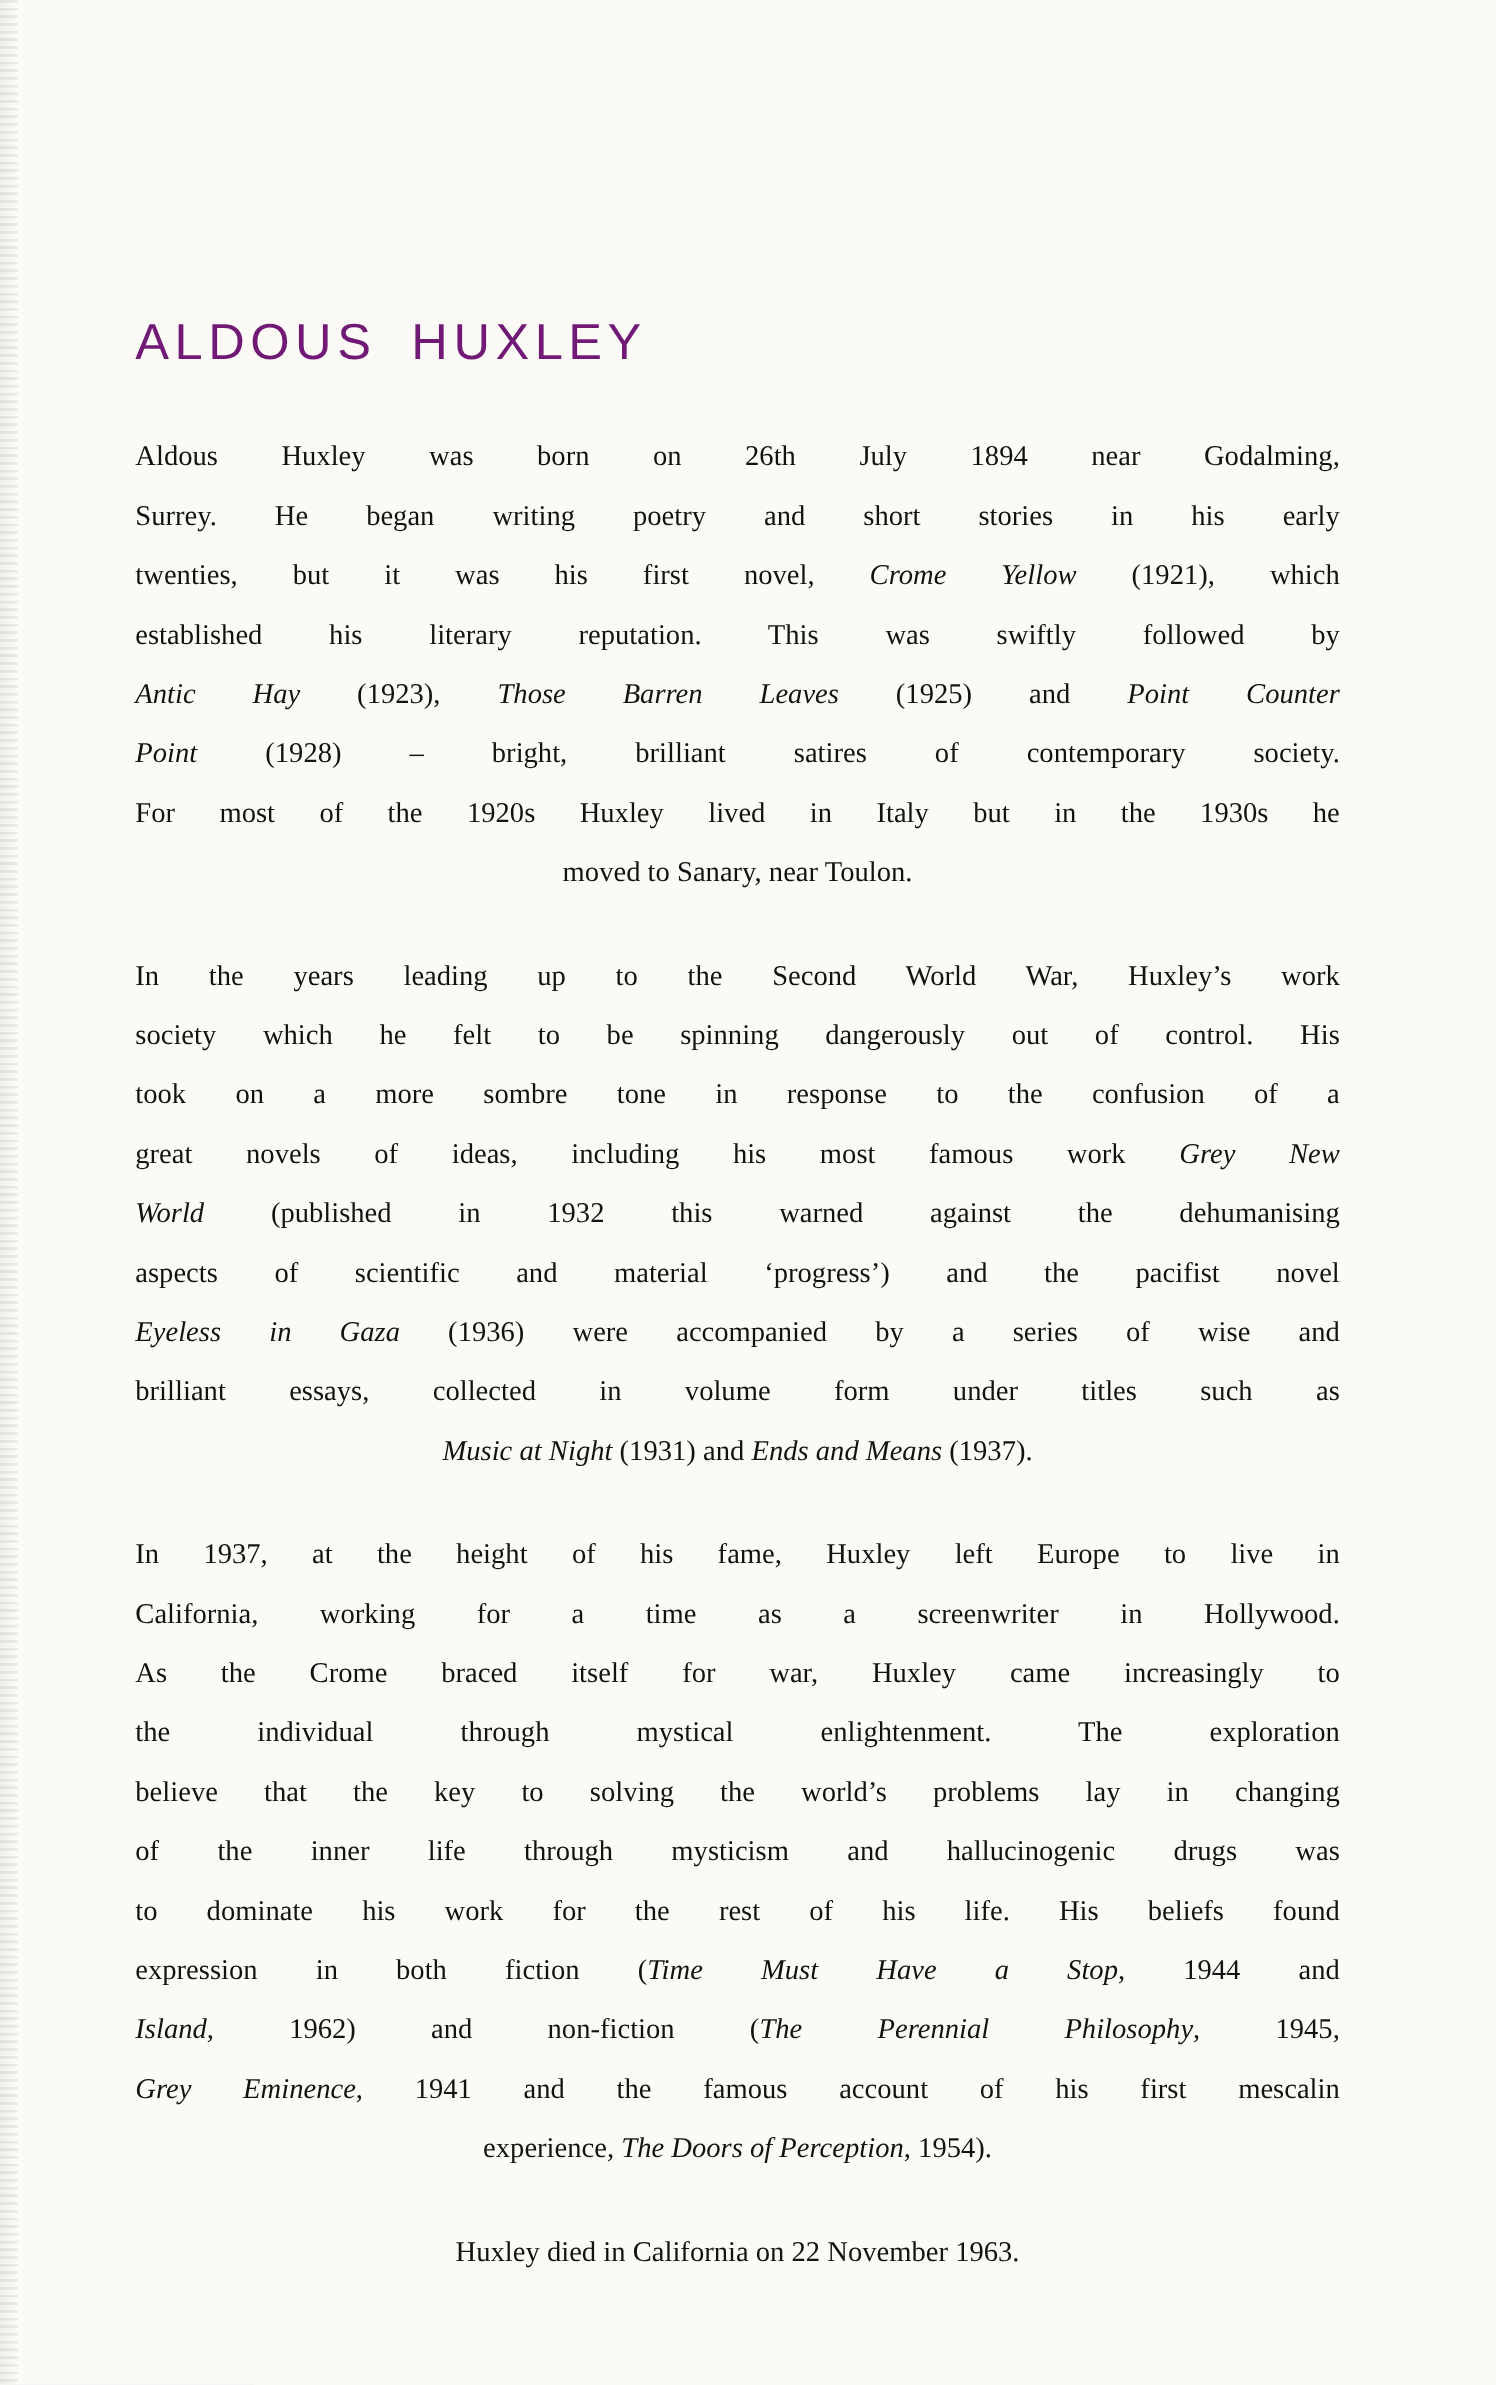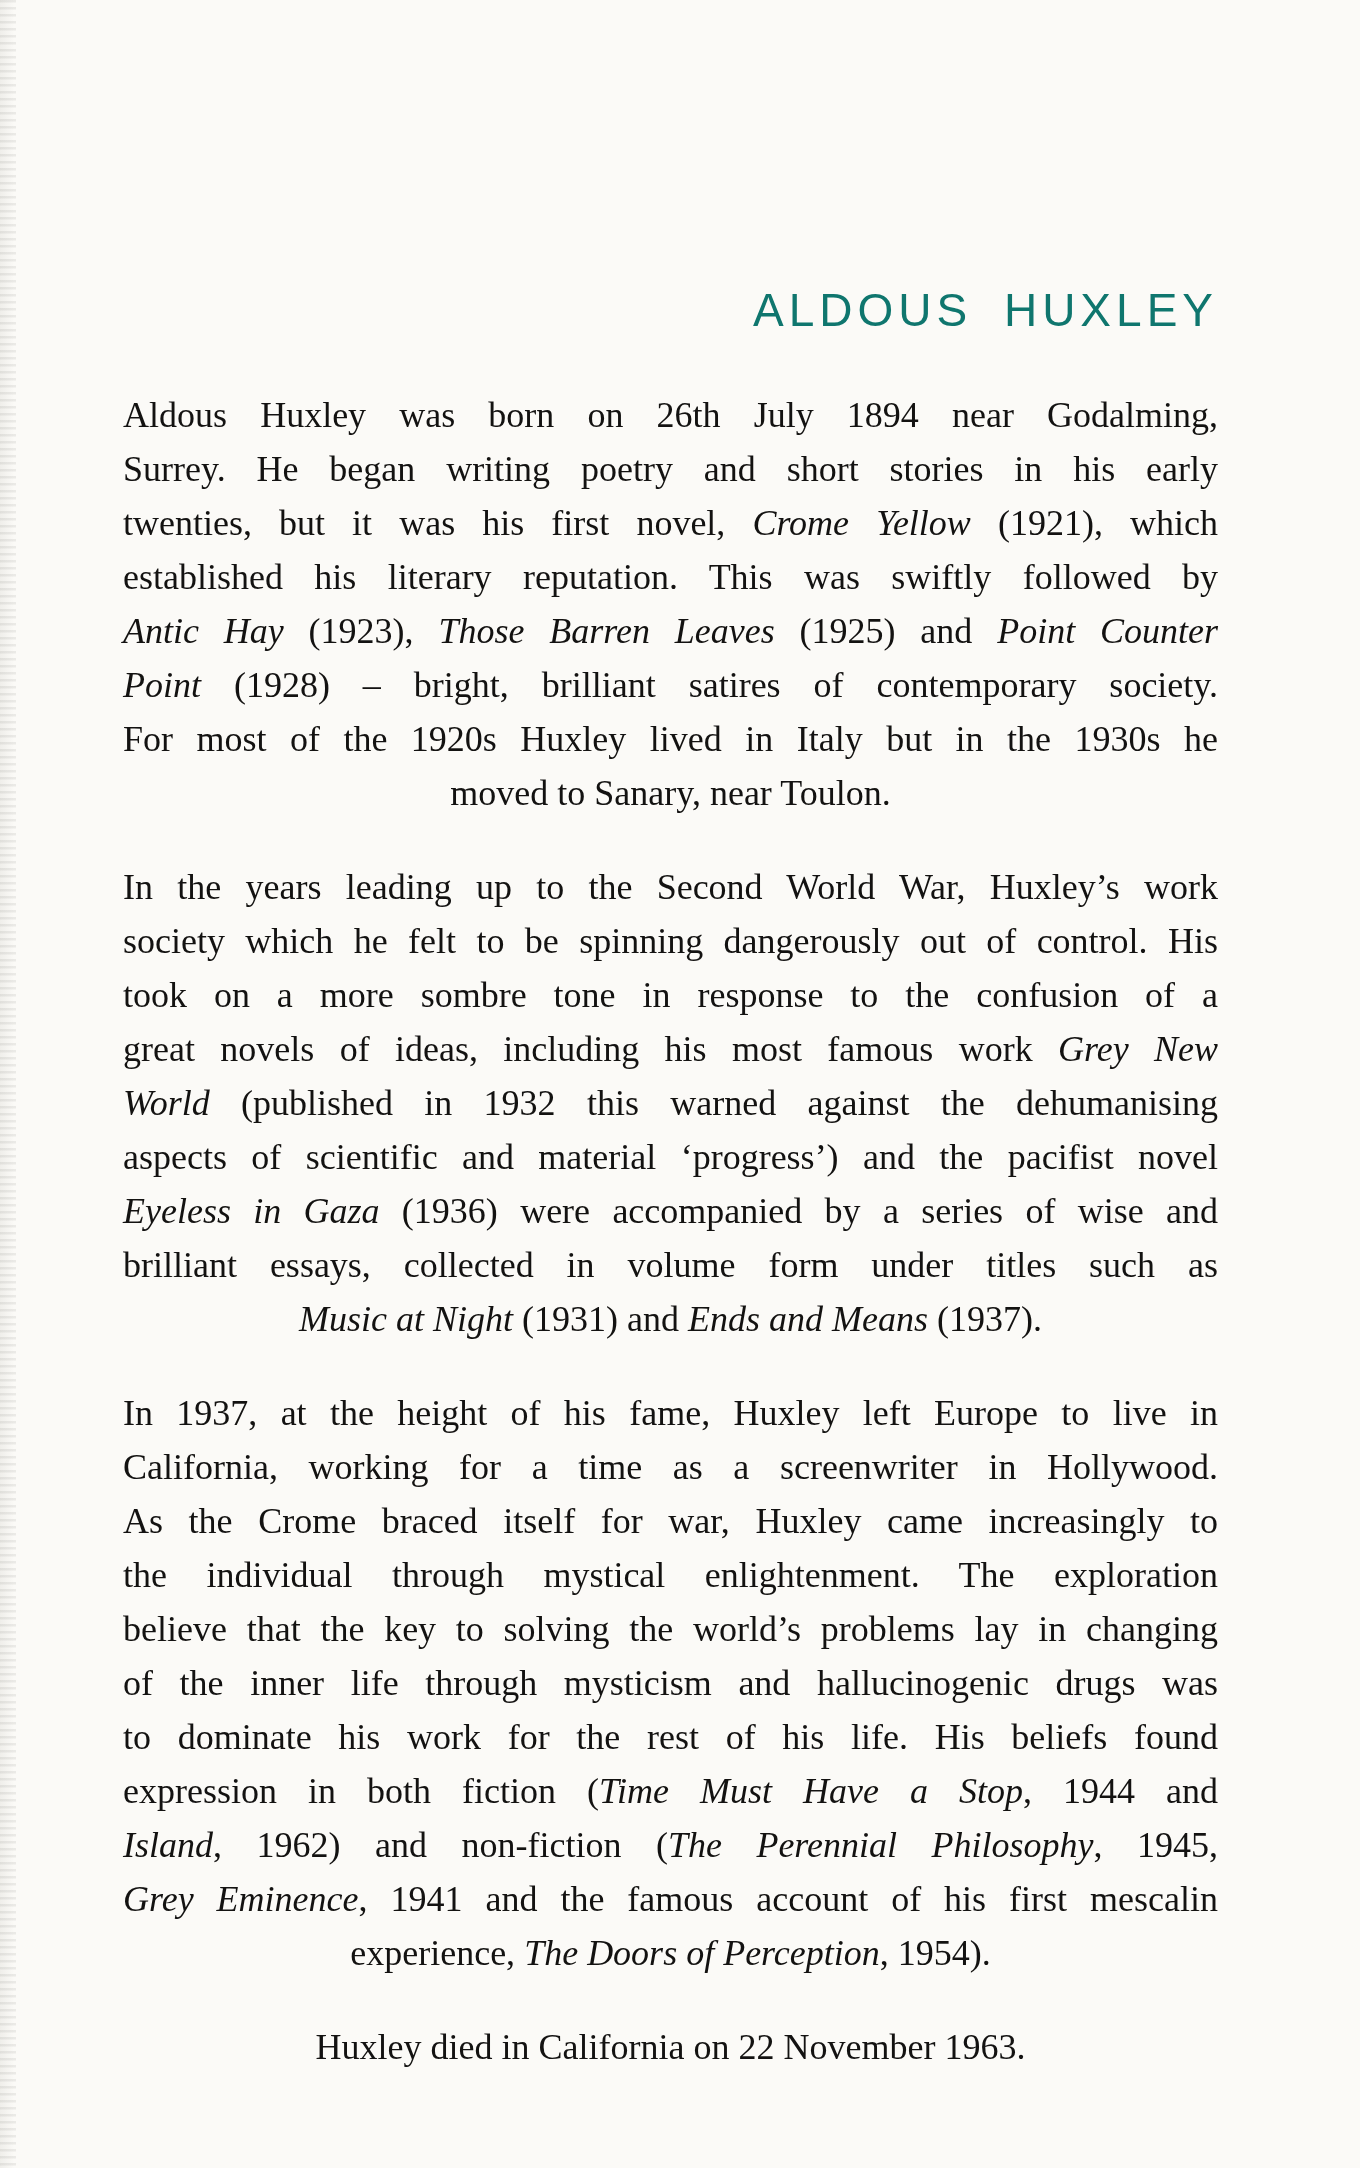--- a/index.html
+++ b/index.html
@@ -36,26 +36,26 @@
   }
   .title {
     margin: 0;
     margin-top: 284px;
     font-family: "Liberation Sans", sans-serif;
     font-weight: 400;
     font-size: 46px;
     line-height: 52px;
     letter-spacing: 5px;
     word-spacing: 14px;
-    text-align: right;
-    color: #0f766e;
+    text-align: left;
+    color: #701a75;
   }
   .para {
     margin-top: 40px;
-    font-size: 36px;
+    font-size: 26px;
     line-height: 54px;
   }
   .para.first {
     margin-top: 52px;
   }
   .line {
     text-align: justify;
     text-align-last: justify;
   }
   .line.center {

